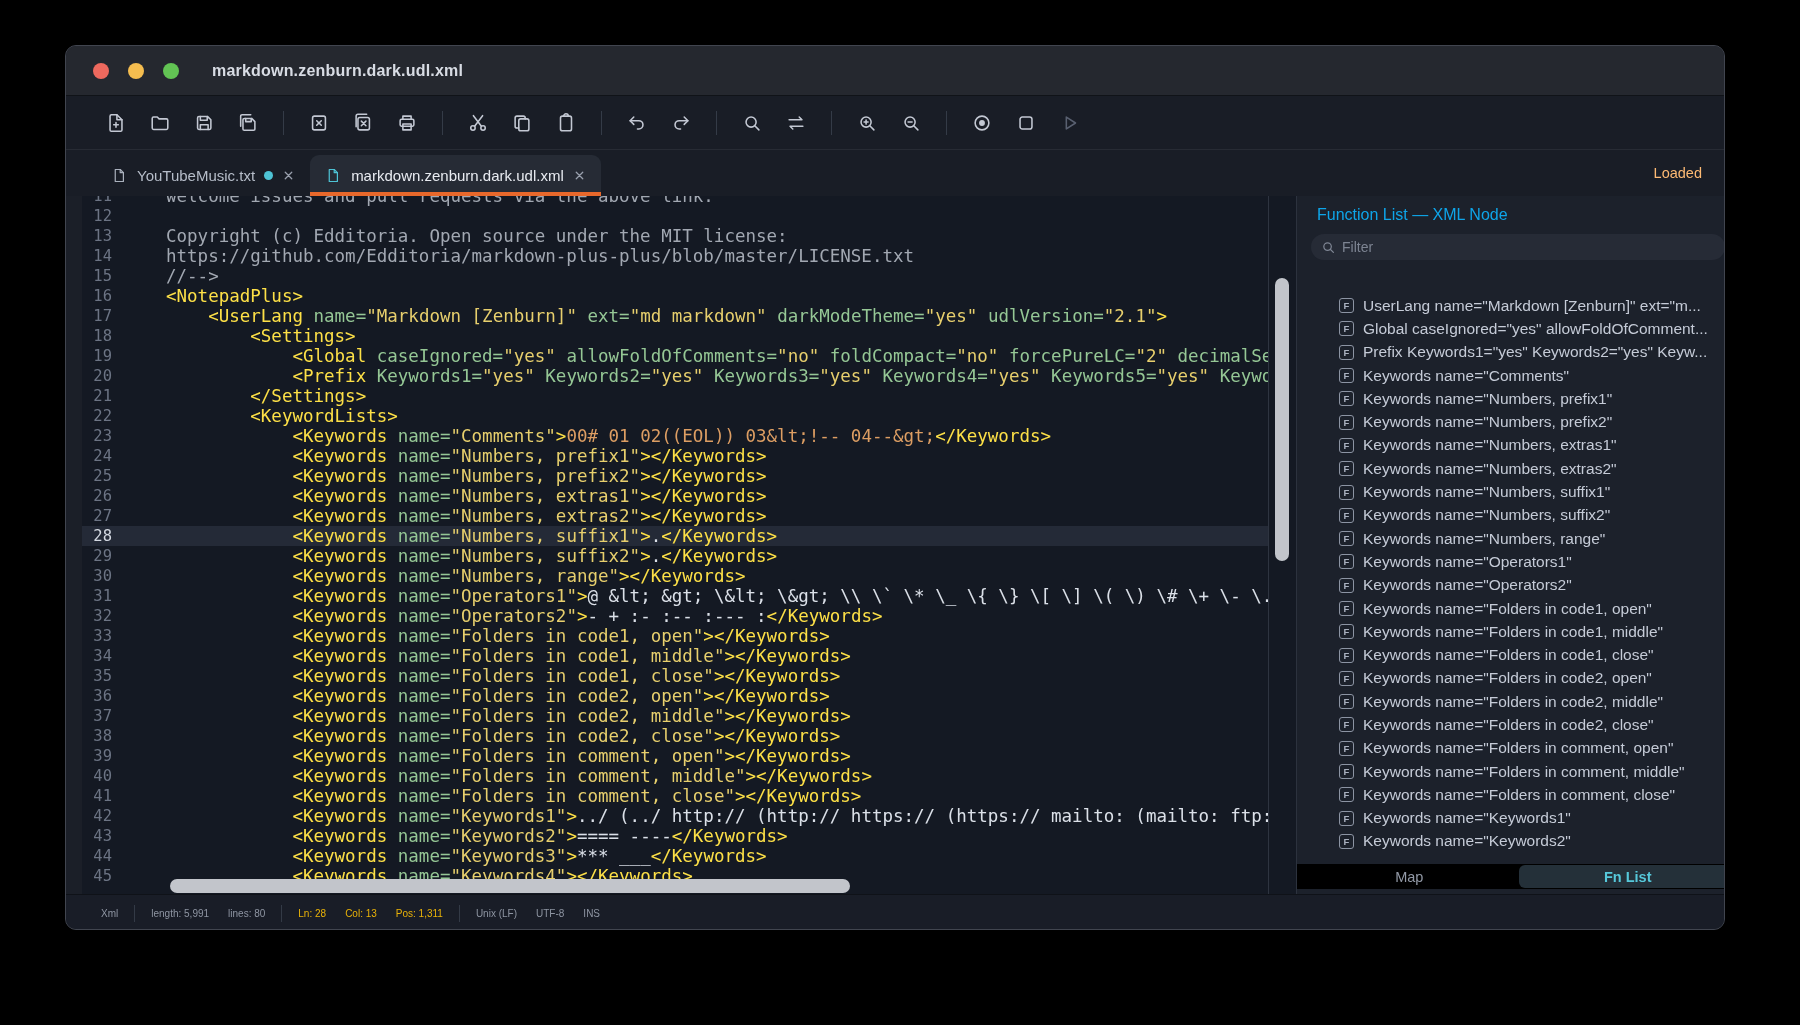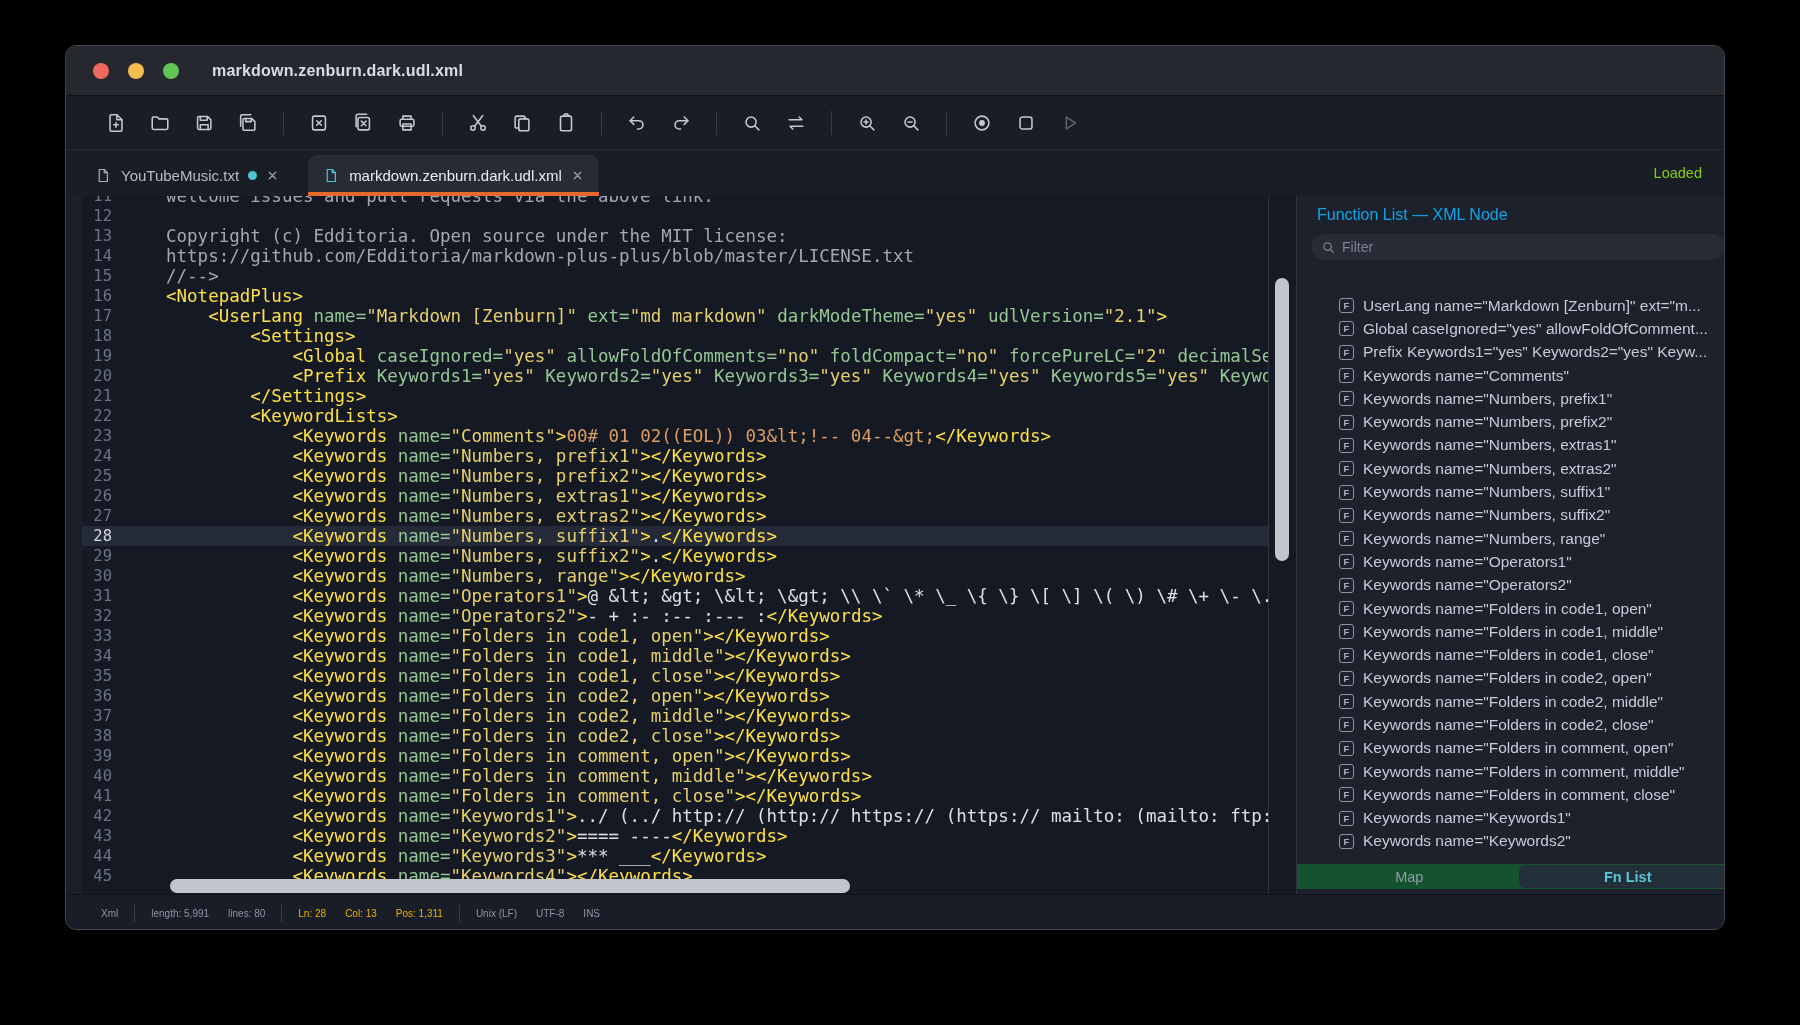--- a/index.html
+++ b/index.html
@@ -19,31 +19,31 @@
   .toolbar{position:absolute;left:0;top:50px;width:100%;height:53px;background:#191d26;
            display:flex;align-items:center;padding-left:33px;gap:10px;box-sizing:border-box;}
   .tb-btn{width:34px;height:32px;background:transparent;border:none;padding:0;color:#c3c8d3;
           display:flex;align-items:center;justify-content:center;cursor:pointer;}
   .tb-btn svg{width:22px;height:22px;}
   .tb-btn.dim{color:#596070;}
   .tb-sep{width:1px;height:24px;background:#343b47;margin:0 8px;flex:0 0 1px;}
   
   .tabbar{position:absolute;left:0;top:103px;width:100%;height:47px;background:#191d26;
           border-top:1px solid #272b34;display:flex;align-items:flex-end;box-sizing:border-box;}
-  .tabstrip{display:flex;align-items:flex-end;height:100%;padding-left:14px;gap:14px;}
+  .tabstrip{display:flex;align-items:flex-end;height:100%;padding-left:30px;}
   .tab{position:relative;height:41px;display:flex;align-items:center;gap:9px;padding:0 15px;
        color:#b6bdc9;font-size:15px;cursor:pointer;border-radius:9px 9px 0 0;}
   .tab.active{background:#262b35;color:#e8ebf1;}
   .tab svg.tab-file{width:17px;height:17px;color:#aab1bd;}
   .tab.active svg.tab-file{color:#4ec3d5;}
   .dot{width:9px;height:9px;border-radius:50%;background:#4ec3d5;display:inline-block;}
   .tab-close{display:flex;align-items:center;}
   .tab-close svg{width:13px;height:13px;color:#9aa1ae;}
   .tab-underline{position:absolute;left:0;right:0;bottom:0;height:4px;background:#e8682b;}
-  .loaded{margin-left:auto;margin-right:22px;align-self:center;color:#84cc16;font-size:14.5px;}
+  .loaded{margin-left:auto;margin-right:22px;align-self:center;color:#fdba74;font-size:14.5px;}
   
   .main{position:absolute;left:16px;top:150px;width:100%;height:698px;display:flex;}
   .editor{position:relative;width:1214px;height:698px;background:#141923;overflow:hidden;flex:0 0 1214px;}
   .lines{position:absolute;left:0;top:-10px;right:27px;bottom:0;overflow:hidden;}
   .row{display:flex;height:20px;align-items:center;min-width:100%;width:max-content;}
   .row.cur{background:#242a37;}
   .ln{flex:0 0 30px;text-align:right;color:#6c7484;font:15.5px "DejaVu Sans Mono",monospace;}
   .row.cur .ln{color:#d3d8e1;}
   .code{padding-left:54px;white-space:pre;font:17.5px/20px "DejaVu Sans Mono",monospace;}
   .tk-c{color:#a2a8b2;} .tk-t{color:#fde047;} .tk-a{color:#95c795;}
@@ -58,21 +58,21 @@
                border-radius:13px;display:flex;align-items:center;padding-left:10px;box-sizing:border-box;}
   .searchicon{width:15px;height:15px;color:#7d8492;flex:0 0 15px;}
   .filter{flex:1;background:transparent;border:none;outline:none;color:#c6ccd8;font-size:14px;
           padding:0 10px 0 6px;font-family:"Liberation Sans",sans-serif;}
   .filter::placeholder{color:#7d8492;}
   .fl-list{position:absolute;left:0;top:98px;right:0;height:560px;overflow:hidden;}
   .fl-item{height:23.3px;display:flex;align-items:center;gap:9px;padding-left:42px;padding-right:12px;cursor:pointer;}
   .fl-ic{flex:0 0 15px;height:15px;border:1.5px solid #8c94a3;border-radius:3px;color:#aab1bf;
          font-size:9.5px;font-weight:700;display:flex;align-items:center;justify-content:center;box-sizing:border-box;}
   .fl-label{color:#c5cbd7;font-size:15.5px;white-space:nowrap;overflow:hidden;text-overflow:ellipsis;}
-  .pfooter{position:absolute;left:0;right:0;top:668px;height:25px;background:#14532d;
+  .pfooter{position:absolute;left:0;right:0;top:668px;height:25px;background:#000000;
            display:flex;align-items:center;padding:0 3px;}
   .pf-btn{flex:1;height:23px;border:none;background:transparent;color:#9299a6;font-size:14.5px;
           border-radius:6px;cursor:pointer;font-family:"Liberation Sans",sans-serif;}
   .pf-btn.active{background:#243039;color:#56c8da;font-weight:700;}
   
   .statusbar{position:absolute;left:0;top:848px;width:100%;height:37px;background:#191d27;
              border-top:1px solid #0f1218;box-sizing:border-box;display:flex;align-items:center;}
   .sb-items{display:flex;align-items:center;padding-left:35px;gap:19px;font-size:10px;color:#8e95a2;}
   .sb-item.bright{color:#eab308;}
   .sb-sep{width:1px;height:17px;background:#333a46;margin:0 -3px;}

